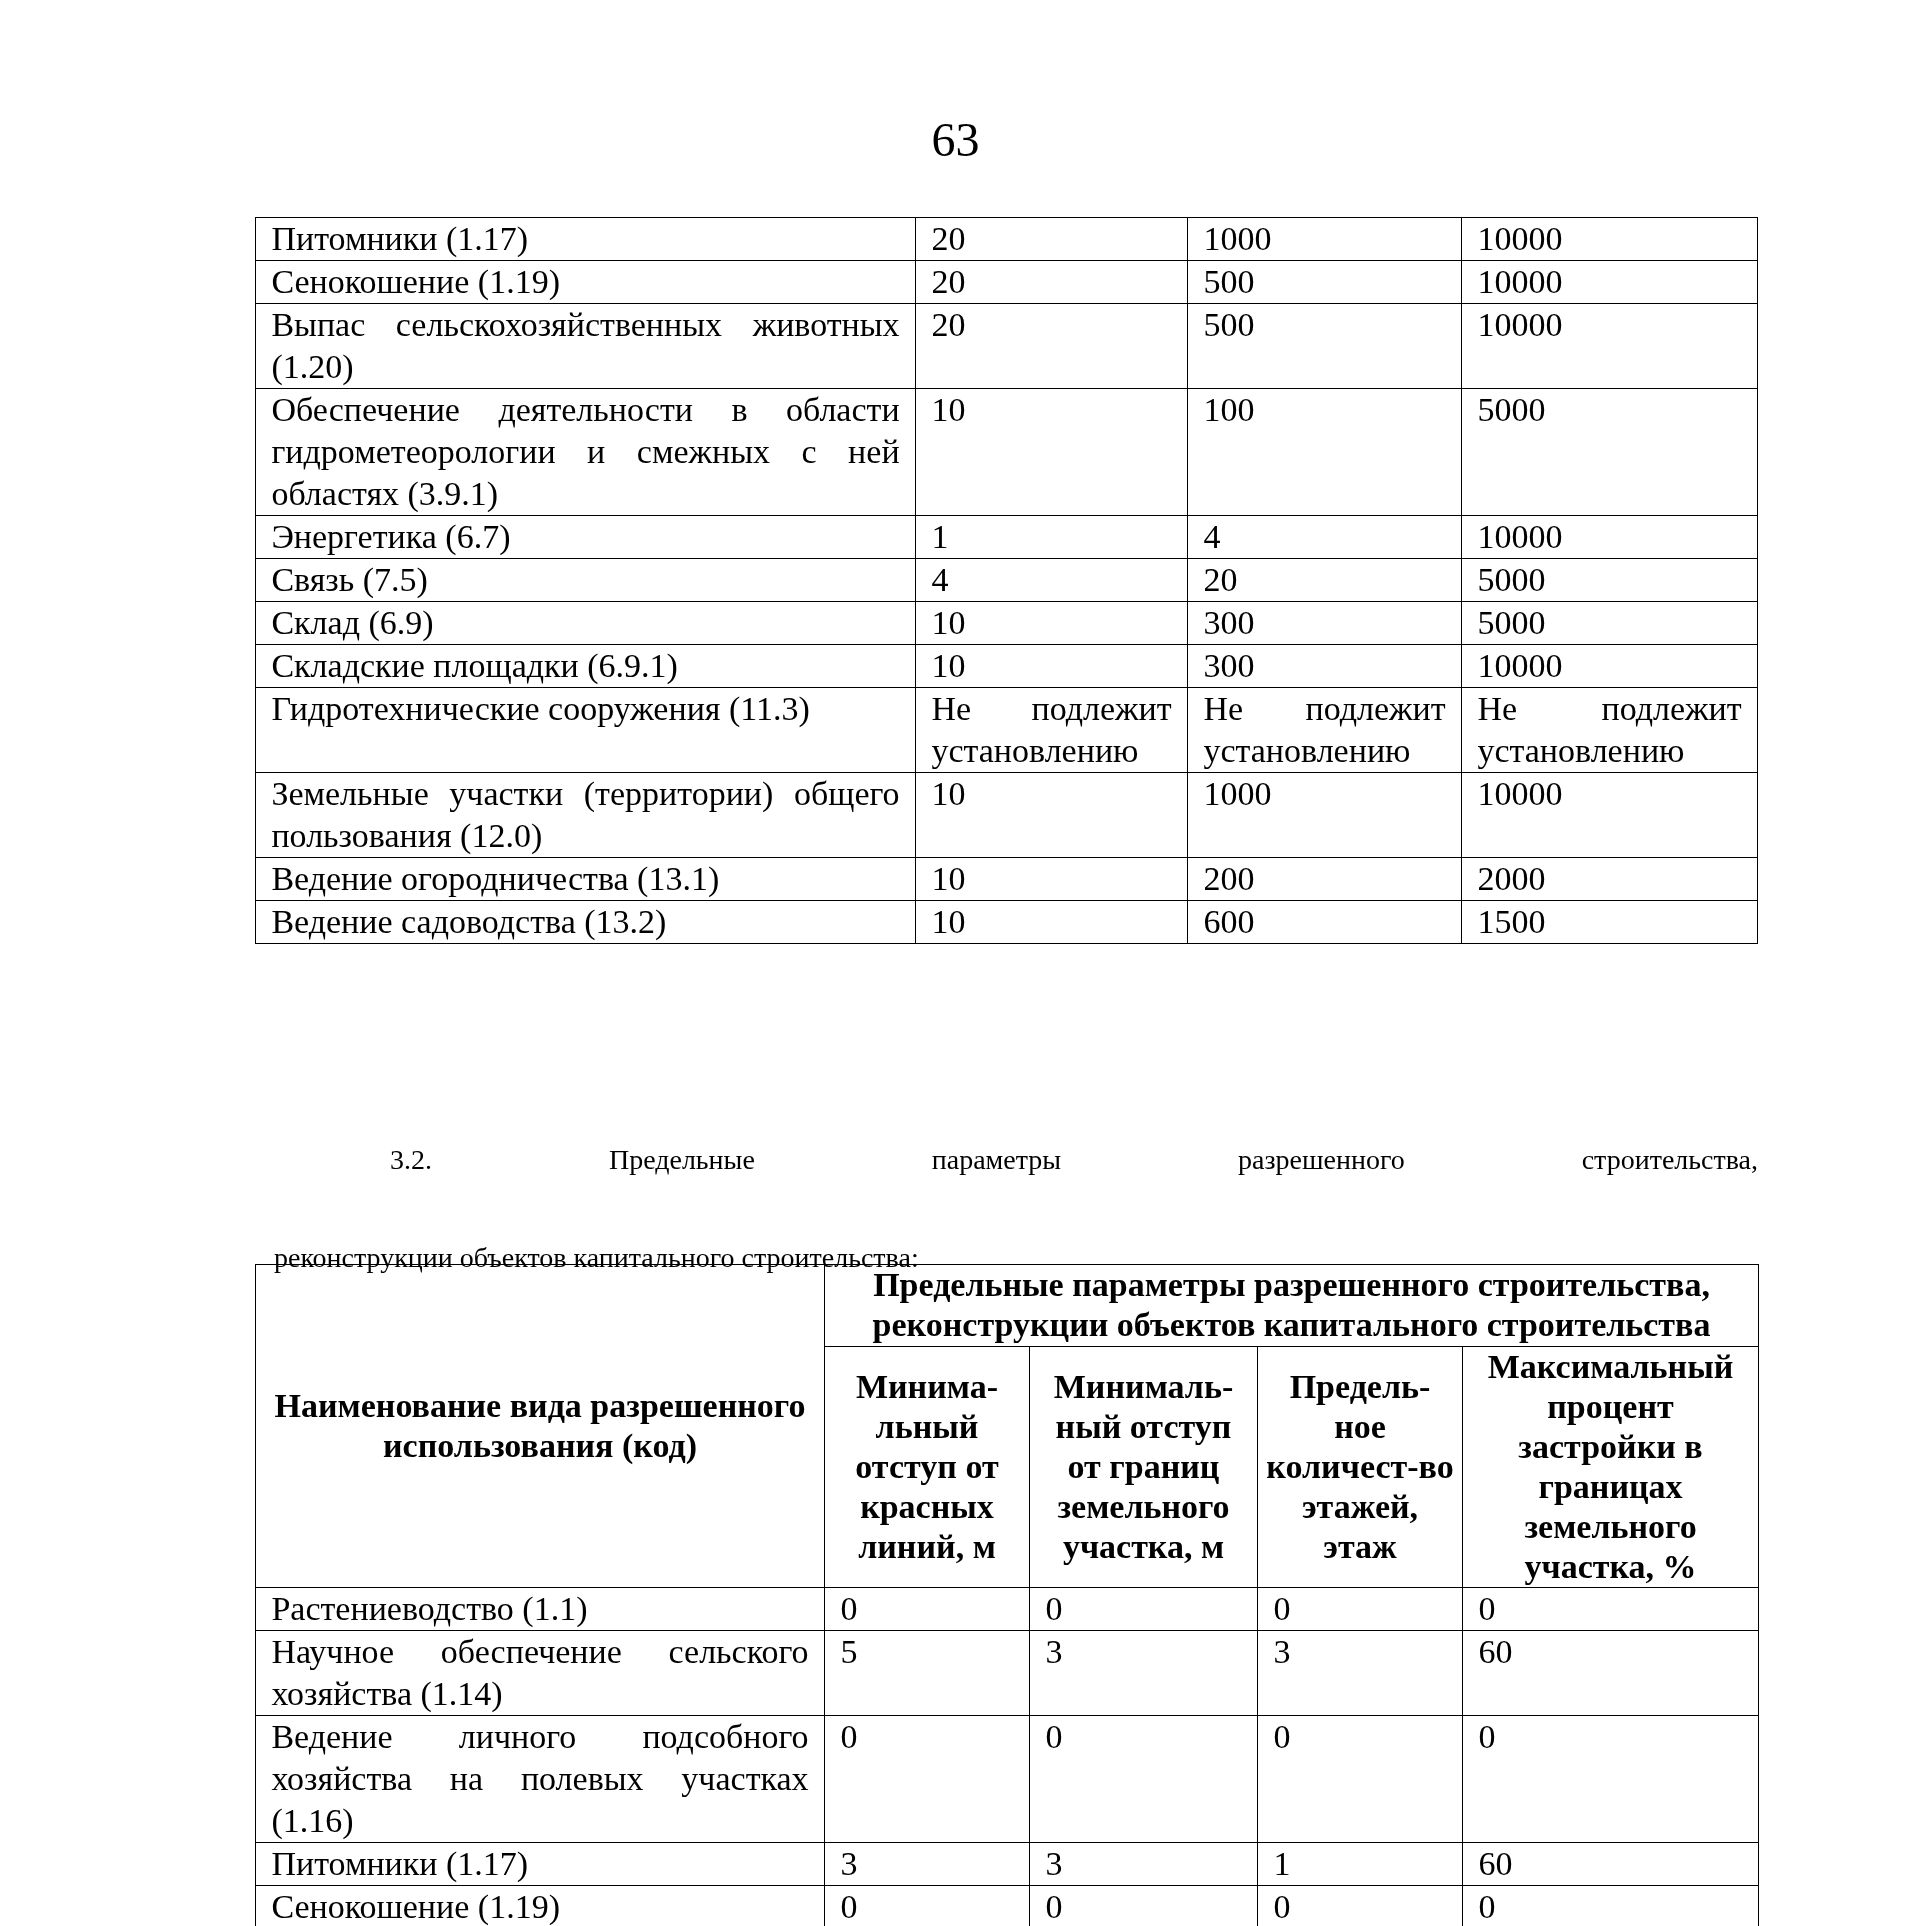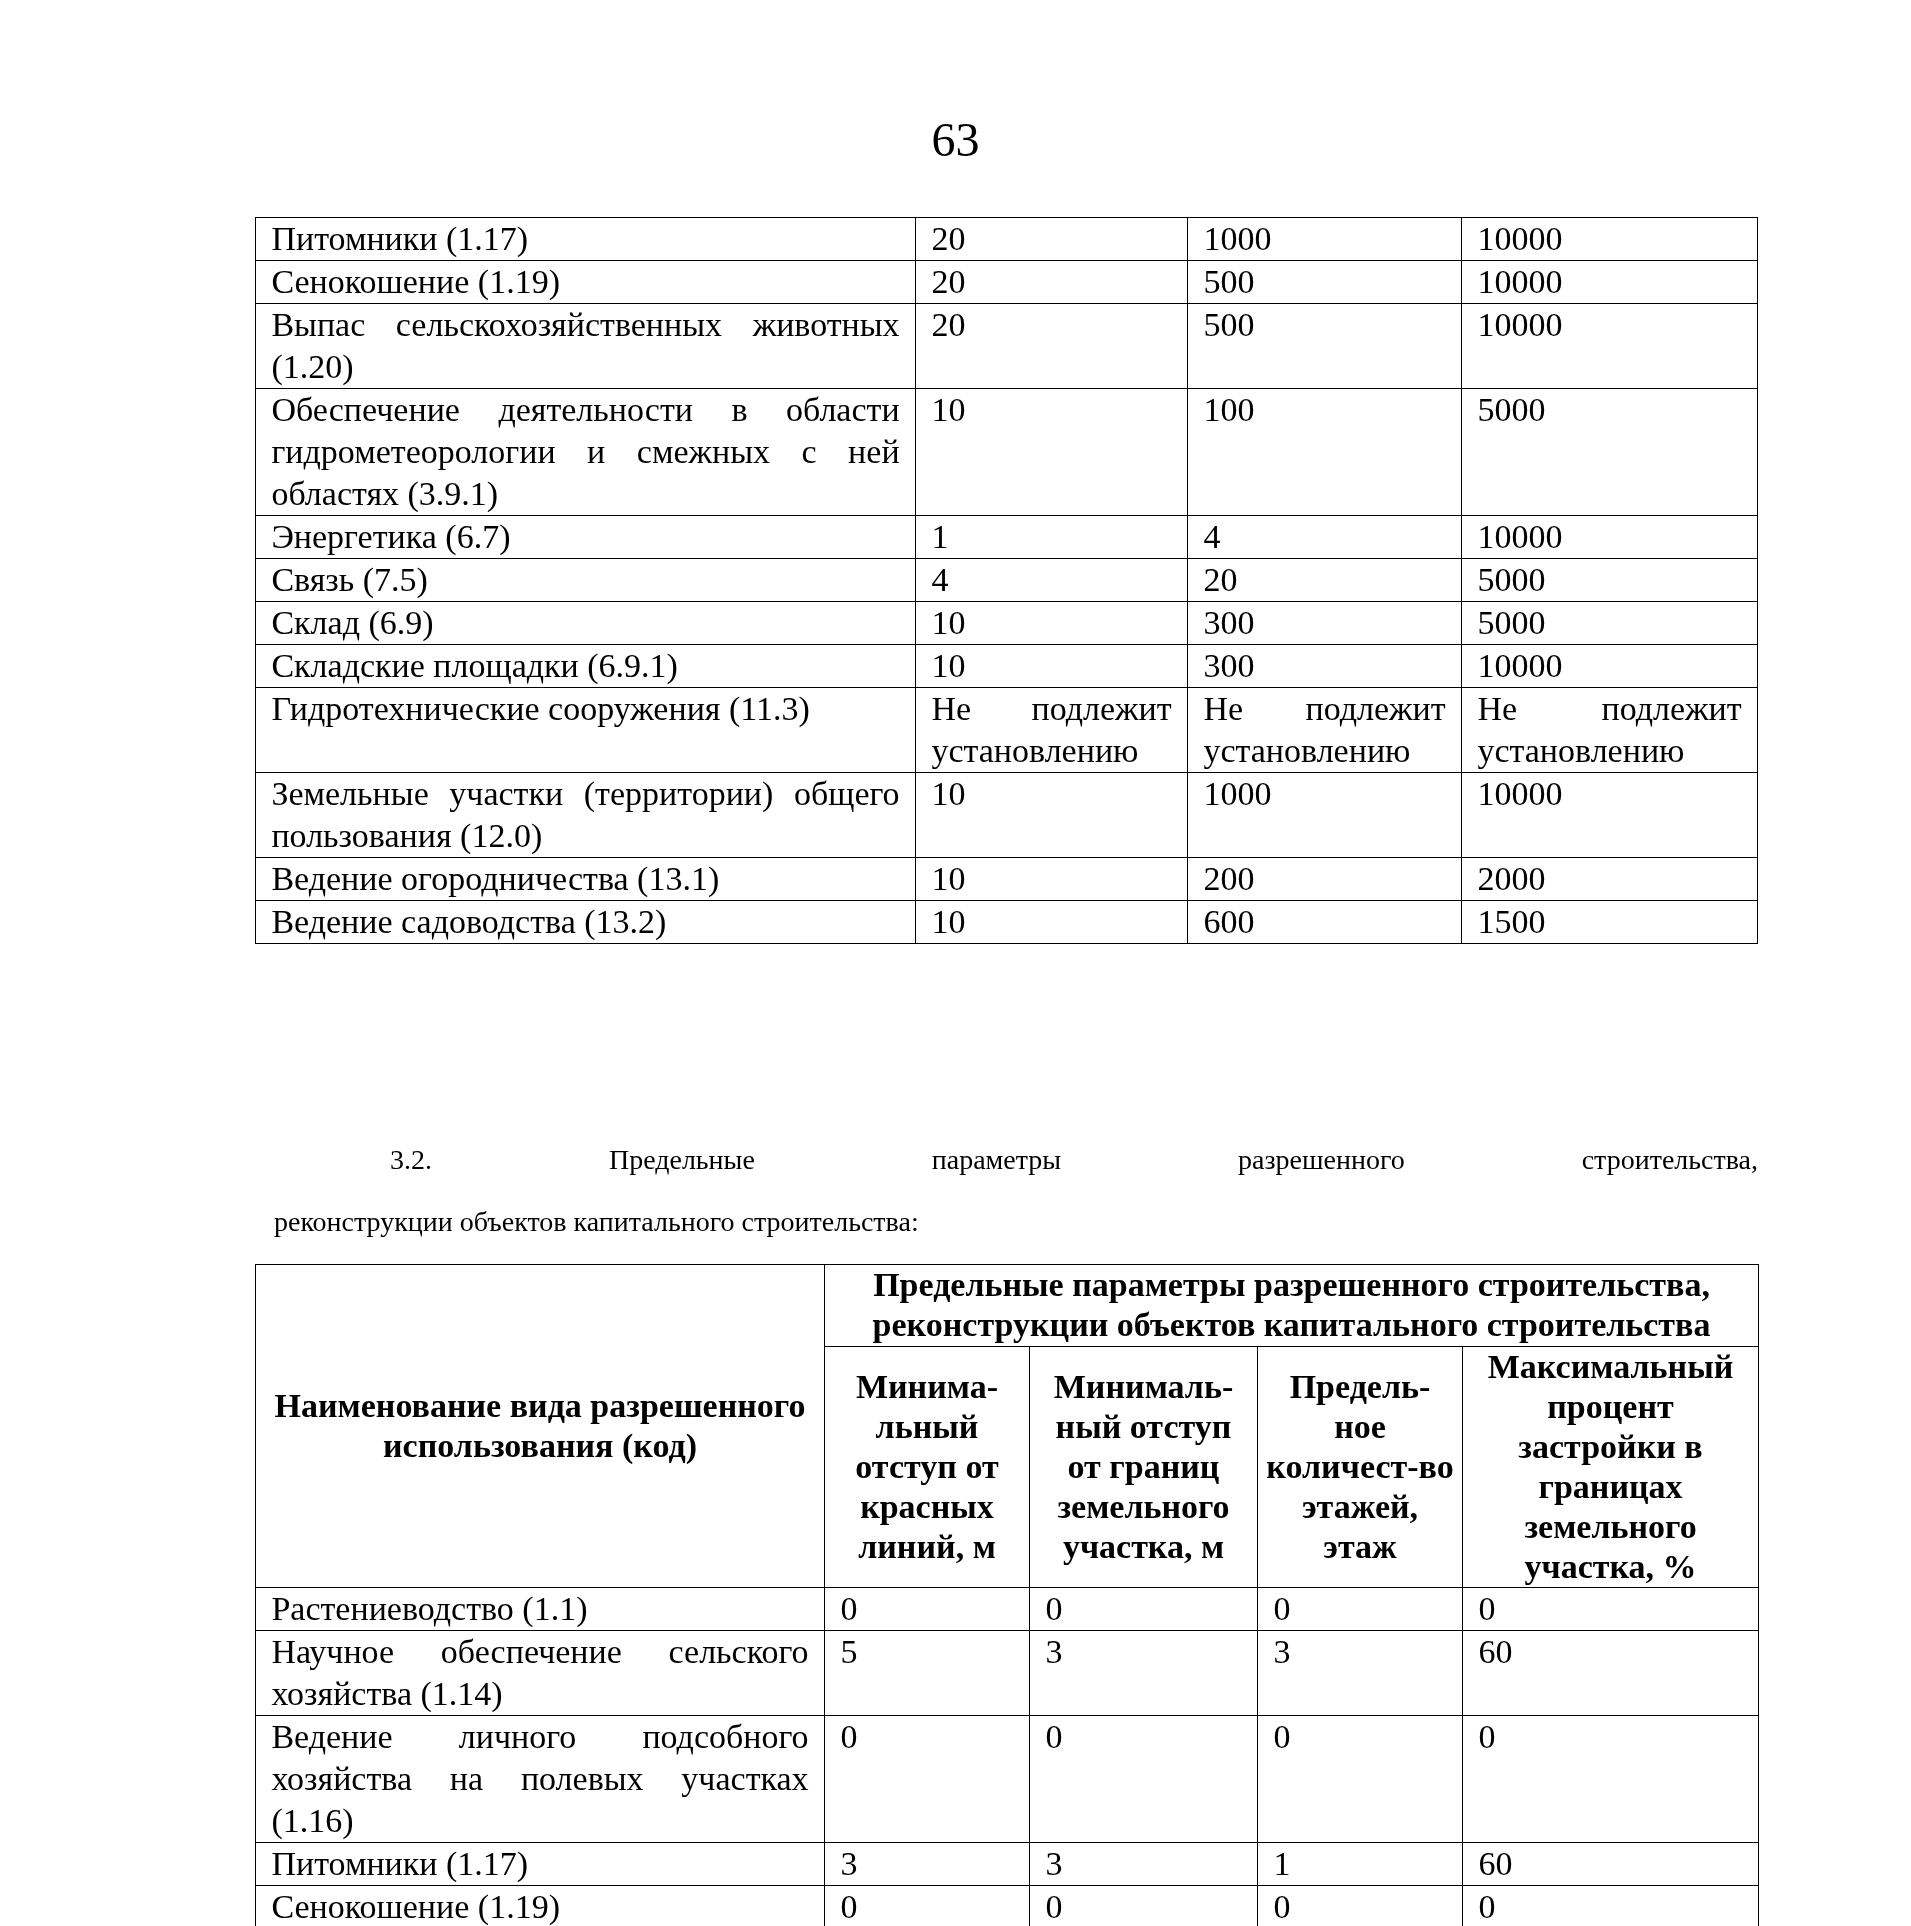--- a/index.html
+++ b/index.html
@@ -23,21 +23,21 @@
   table.grid td.name { text-align: justify; text-align-last: left; }
   table.grid td.just { text-align: justify; text-align-last: left; }
   #t1 { left: 255px; top: 217px; width: 1503px; }
   #t2 { left: 255px; top: 1264px; width: 1503px; }
   #t2 th { font-weight: bold; text-align: center; vertical-align: middle; padding: 0 6.2px; line-height: 40px; }
   #t2 th.group { vertical-align: top; }
   .heading {
     position: absolute; left: 274px; width: 1484px; font-size: 28px; line-height: 62px;
   }
   .heading .l1 { display: block; text-align: justify; text-align-last: justify; padding-left: 116px; }
-  .heading .l2 { display: block; }
+  .heading .l2 { display: block; margin-top: 36px; }
 </style>
 </head>
 <body>
 
 <div class="page-number">63</div>
 
 <table class="grid" id="t1">
   <colgroup>
     <col style="width:660px">
       <col style="width:272px">

